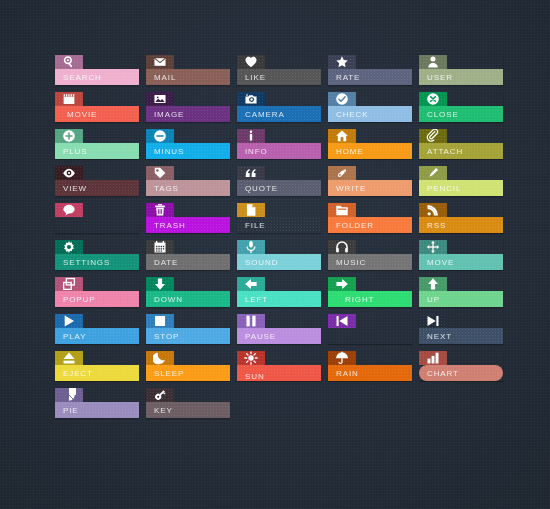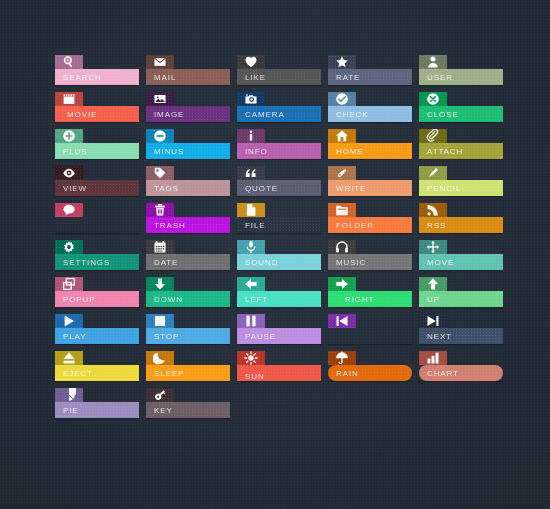--- a/index.html
+++ b/index.html
@@ -690,21 +690,21 @@
       <div class="btn">
         <div class="ipanel" style="background-color: rgb(155, 64, 9);">
           <span class="glyph">
             <svg viewBox="0 0 24 24">
               <path d="M1.8 12.4a10.2 10.2 0 0120.4 0z" fill="#fff"></path>
               <path d="M12 12.4v6.4a2.6 2.6 0 01-5.2 0" fill="none" stroke="#fff" stroke-width="2.2"></path>
               <rect x="11" y="1" width="2" height="3" fill="#fff"></rect>
             </svg>
           </span>
         </div>
-        <div class="lpanel" style="background-color: rgb(228, 105, 11); border-radius: 9px;">
+        <div class="lpanel" style="background-color: rgb(228, 105, 11);">
           <span class="label">RAIN</span>
         </div>
       </div>
       <div class="btn">
         <div class="ipanel" style="background-color: rgb(166, 75, 65);">
           <span class="glyph">
             <svg viewBox="0 0 24 24">
               <rect x="2.6" y="13" width="5" height="8.4" fill="#fff"></rect>
               <rect x="9.5" y="8.4" width="5" height="13" fill="#fff"></rect>
               <rect x="16.4" y="3" width="5" height="18.4" fill="#fff"></rect>

